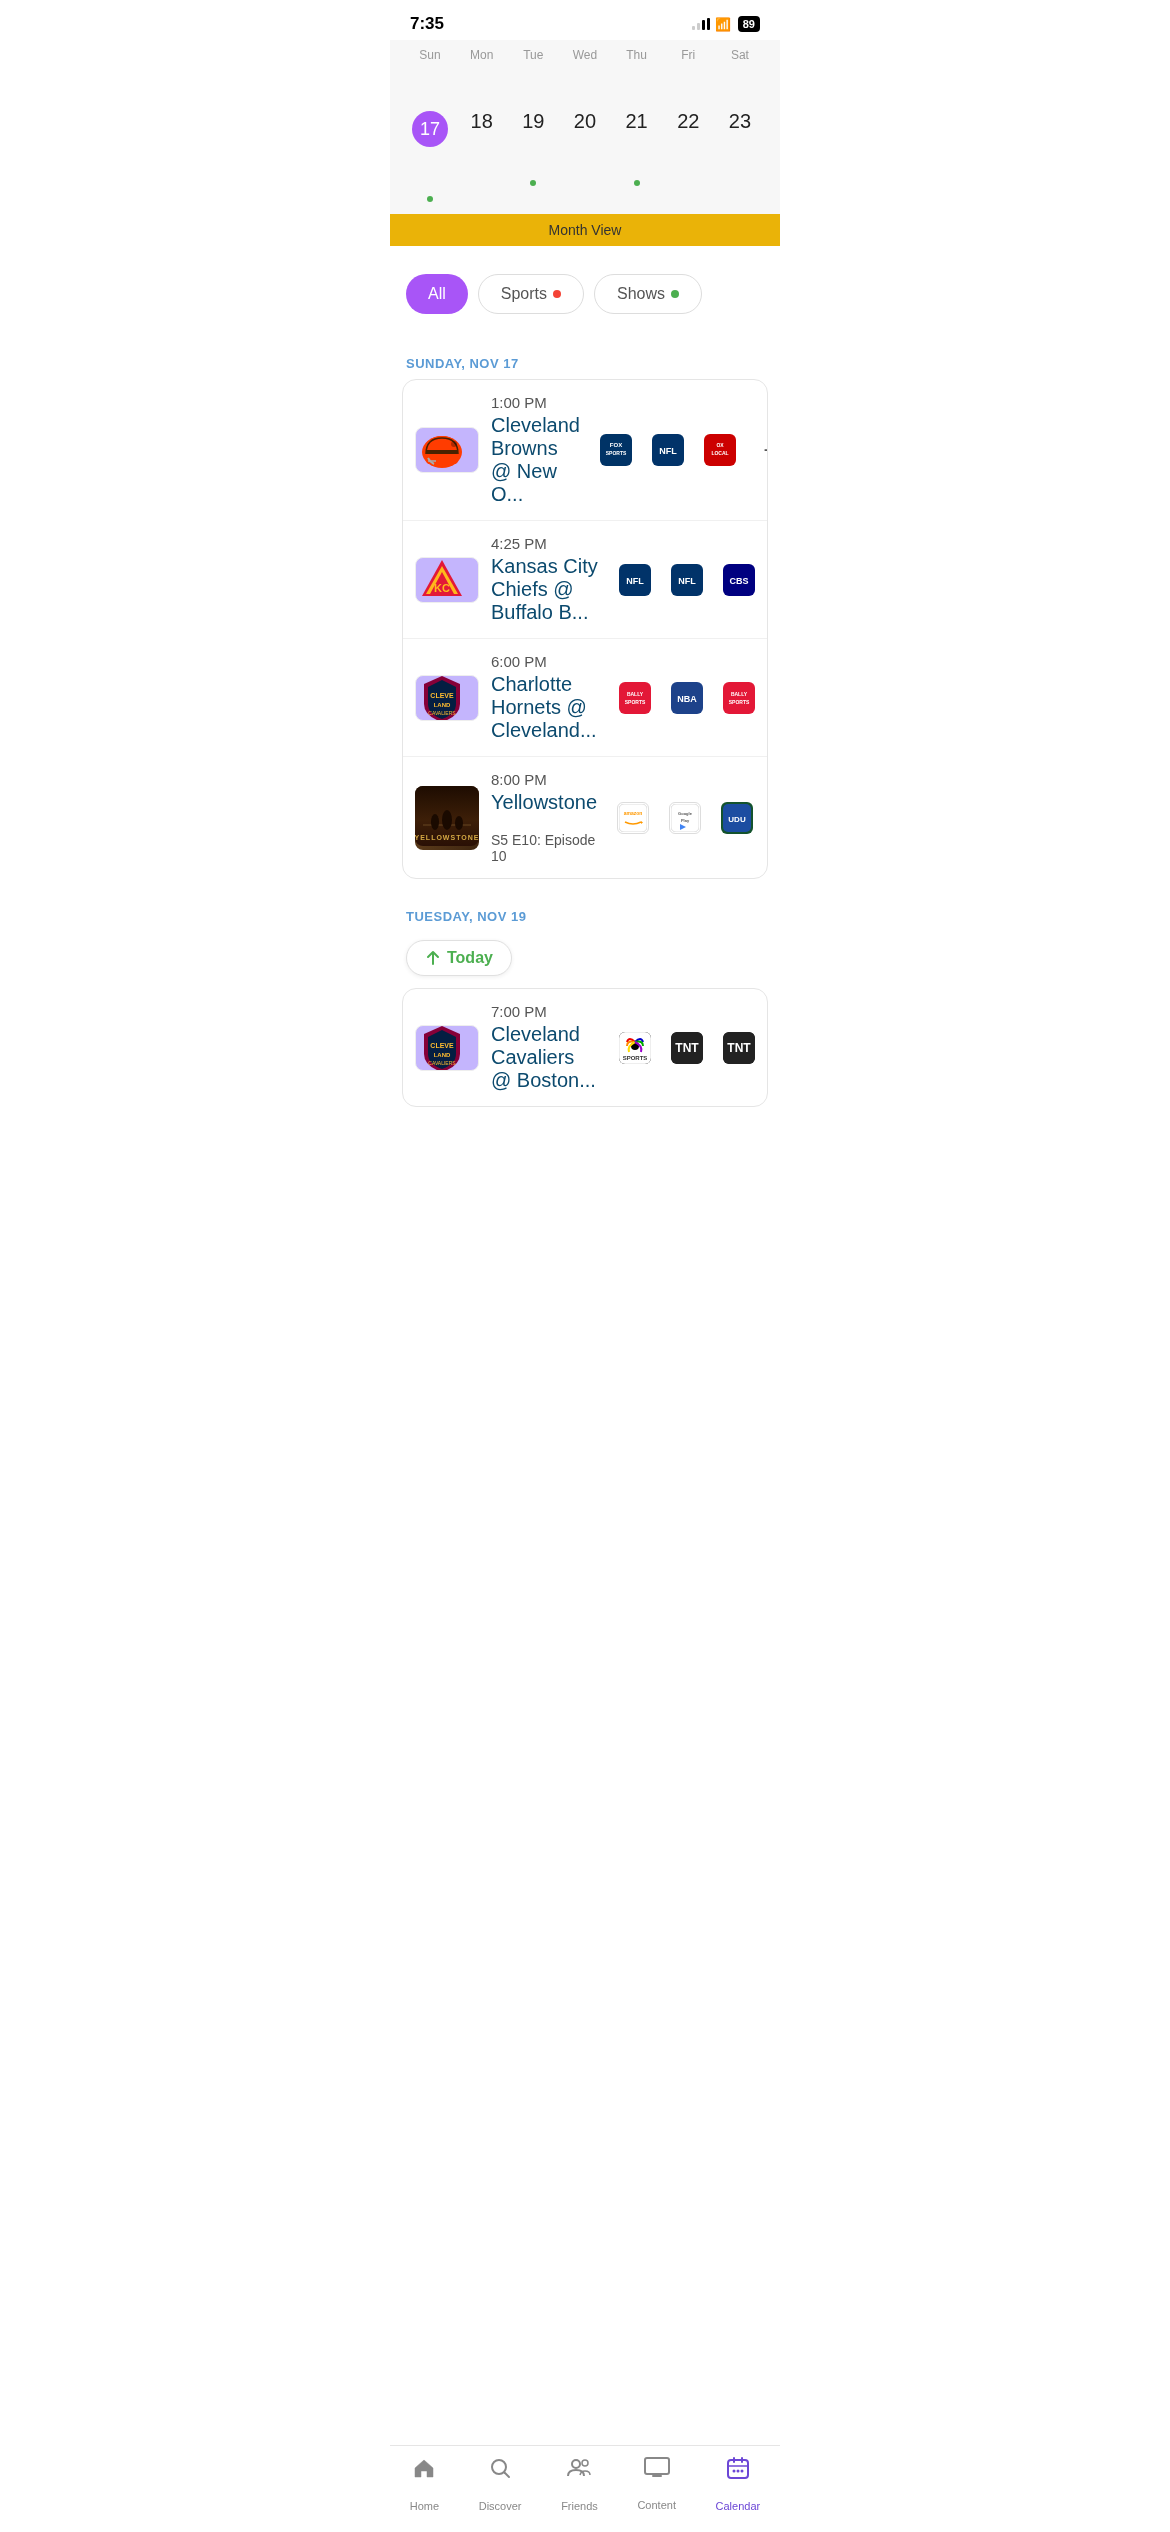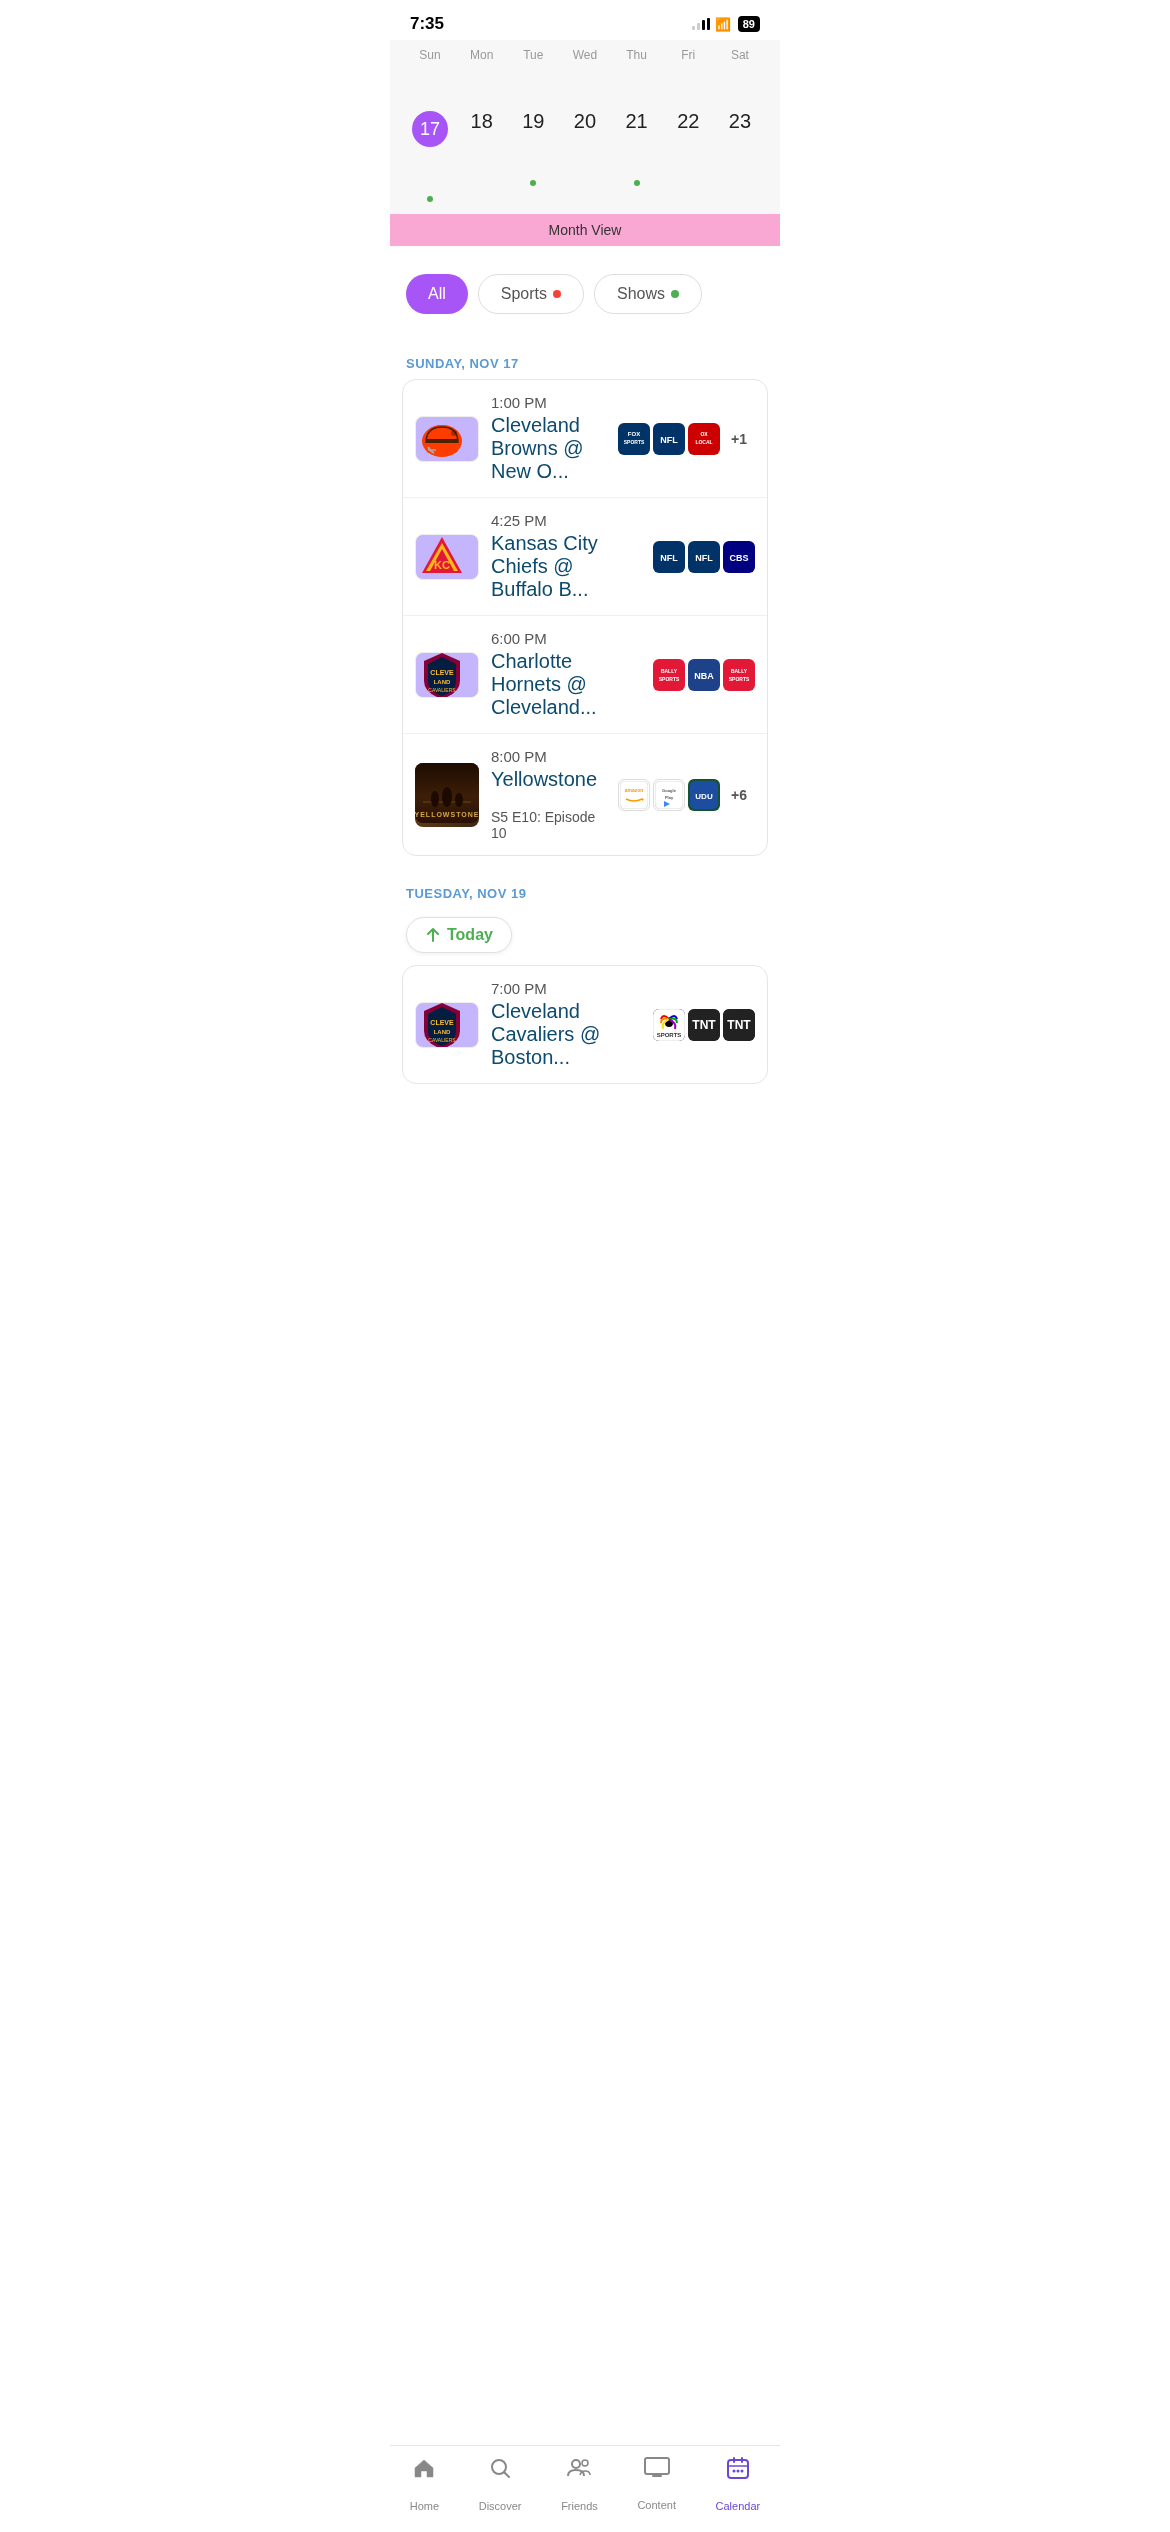--- a/index.html
+++ b/index.html
@@ -97,21 +97,21 @@
       width: 6px;
       height: 6px;
       border-radius: 50%;
       margin-top: 4px;
     }
     .dot-green { background: #4caf50; }
     .dot-invisible { background: transparent; }
 
     
     .month-view-bar {
-      background: #f9a8d4;
+      background: #eab308;
       text-align: center;
       padding: 8px;
       font-size: 14px;
       color: #333;
     }
 
     
     .filter-row {
       display: flex;
       gap: 10px;
@@ -202,21 +202,21 @@
       color: #0c4a6e;
     }
     .event-subtitle {
       font-size: 14px;
       color: #555;
       margin-top: 18px;
     }
     .network-badges {
       display: flex;
       align-items: center;
-      gap: 3px;
+      gap: 20px;
       flex-shrink: 0;
       padding-left: 8px;
     }
     .badge {
       width: 32px;
       height: 32px;
       border-radius: 6px;
       display: flex;
       align-items: center;
       justify-content: center;

